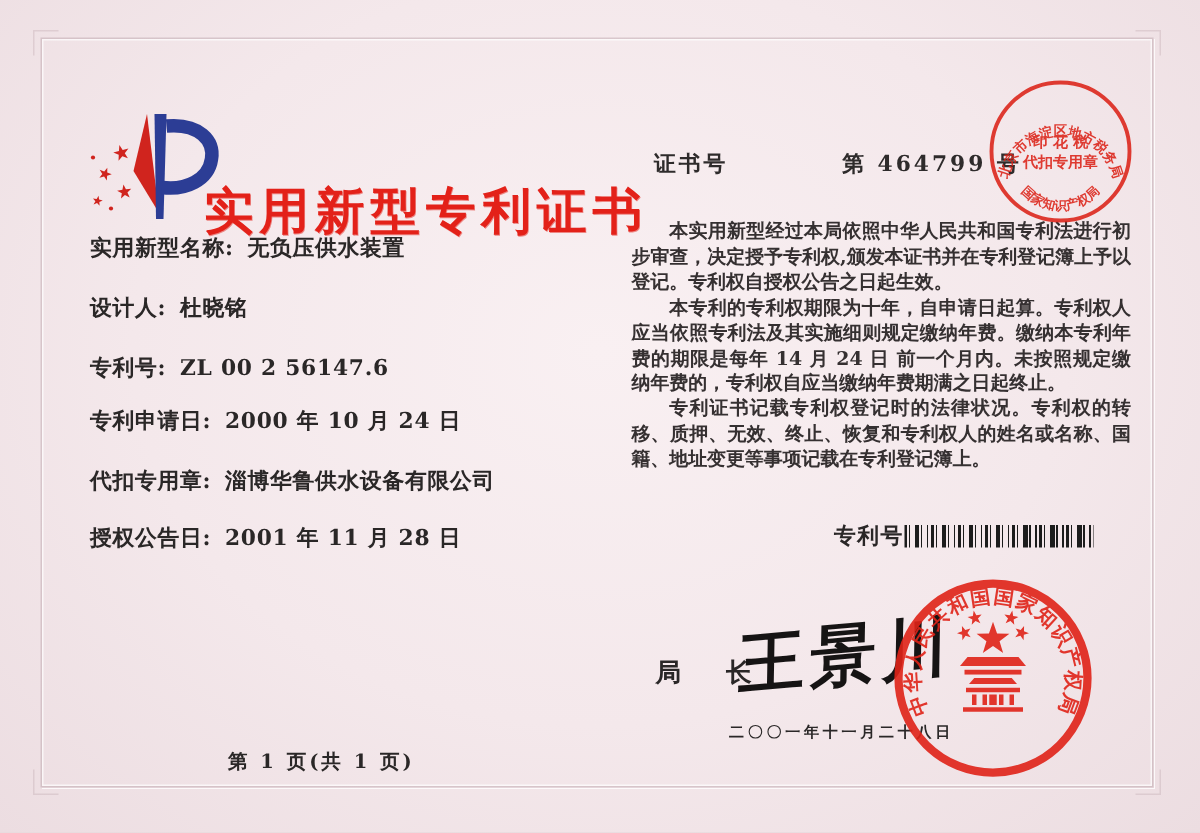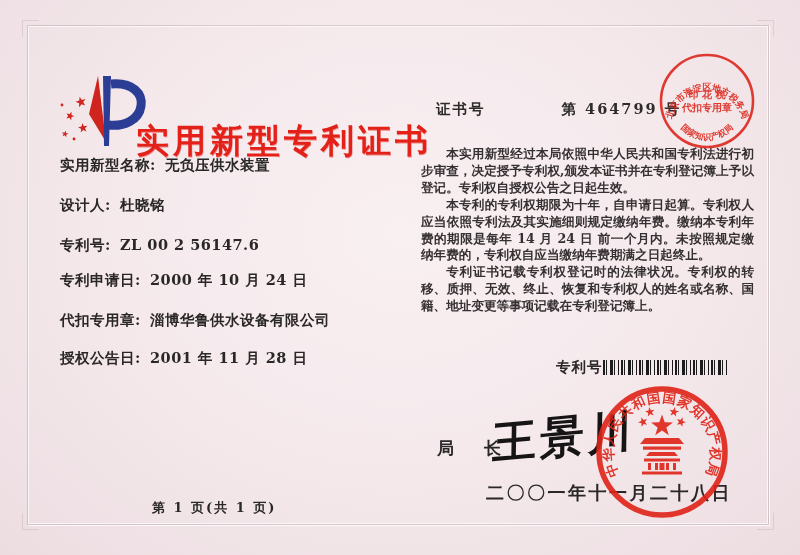--- a/index.html
+++ b/index.html
@@ -49,21 +49,21 @@
   .field .val{font-weight:700;}
 
   .body-text{
     position:absolute;left:421px;top:146px;width:333px;
     font-size:12.6px;line-height:16.9px;color:#353031;
     text-align:justify;font-weight:600;
   }
   .body-text p{margin:0;text-indent:2em;}
 
   .barcode-row{
-    position:absolute;left:556px;top:358px;
+    position:absolute;left:556px;top:348px;
     display:flex;align-items:center;gap:0;
   }
   .barcode-label{font-size:14.5px;font-weight:bold;color:#2a2727;letter-spacing:1px;white-space:nowrap;}
   .barcode{
     width:126px;height:15px;
     background:
       repeating-linear-gradient(90deg,
         #1c1c1c 0 2px, transparent 2px 3px,
         #1c1c1c 3px 4px, transparent 4px 7px,
         #1c1c1c 7px 10px, transparent 10px 11px,
@@ -76,21 +76,21 @@
     font-size:17px;font-weight:bold;color:#2a2727;letter-spacing:12px;white-space:nowrap;
   }
   .signature{
     position:absolute;left:492px;top:408px;
     font-size:44px;font-weight:bold;color:#161414;
     transform:rotate(-5deg) skewX(-6deg);
     letter-spacing:4px;white-space:nowrap;z-index:2;
   }
   .issue-date{
     position:absolute;left:486px;top:481px;
-    font-size:18px;font-weight:600;color:#2a2727;letter-spacing:2.5px;white-space:nowrap;z-index:1;
+    font-size:10px;font-weight:600;color:#2a2727;letter-spacing:2.5px;white-space:nowrap;z-index:1;
   }
 
   .footer-page{
     position:absolute;left:152px;top:499px;
     font-size:13px;color:#2a2727;letter-spacing:2px;font-weight:600;
   }
 
   .seal{position:absolute;pointer-events:none;}
   .seal-tax{left:650px;top:51px;width:114px;height:104px;opacity:0.88;}
   .seal-authority{left:586px;top:378px;width:152px;height:152px;opacity:0.9;z-index:3;}

